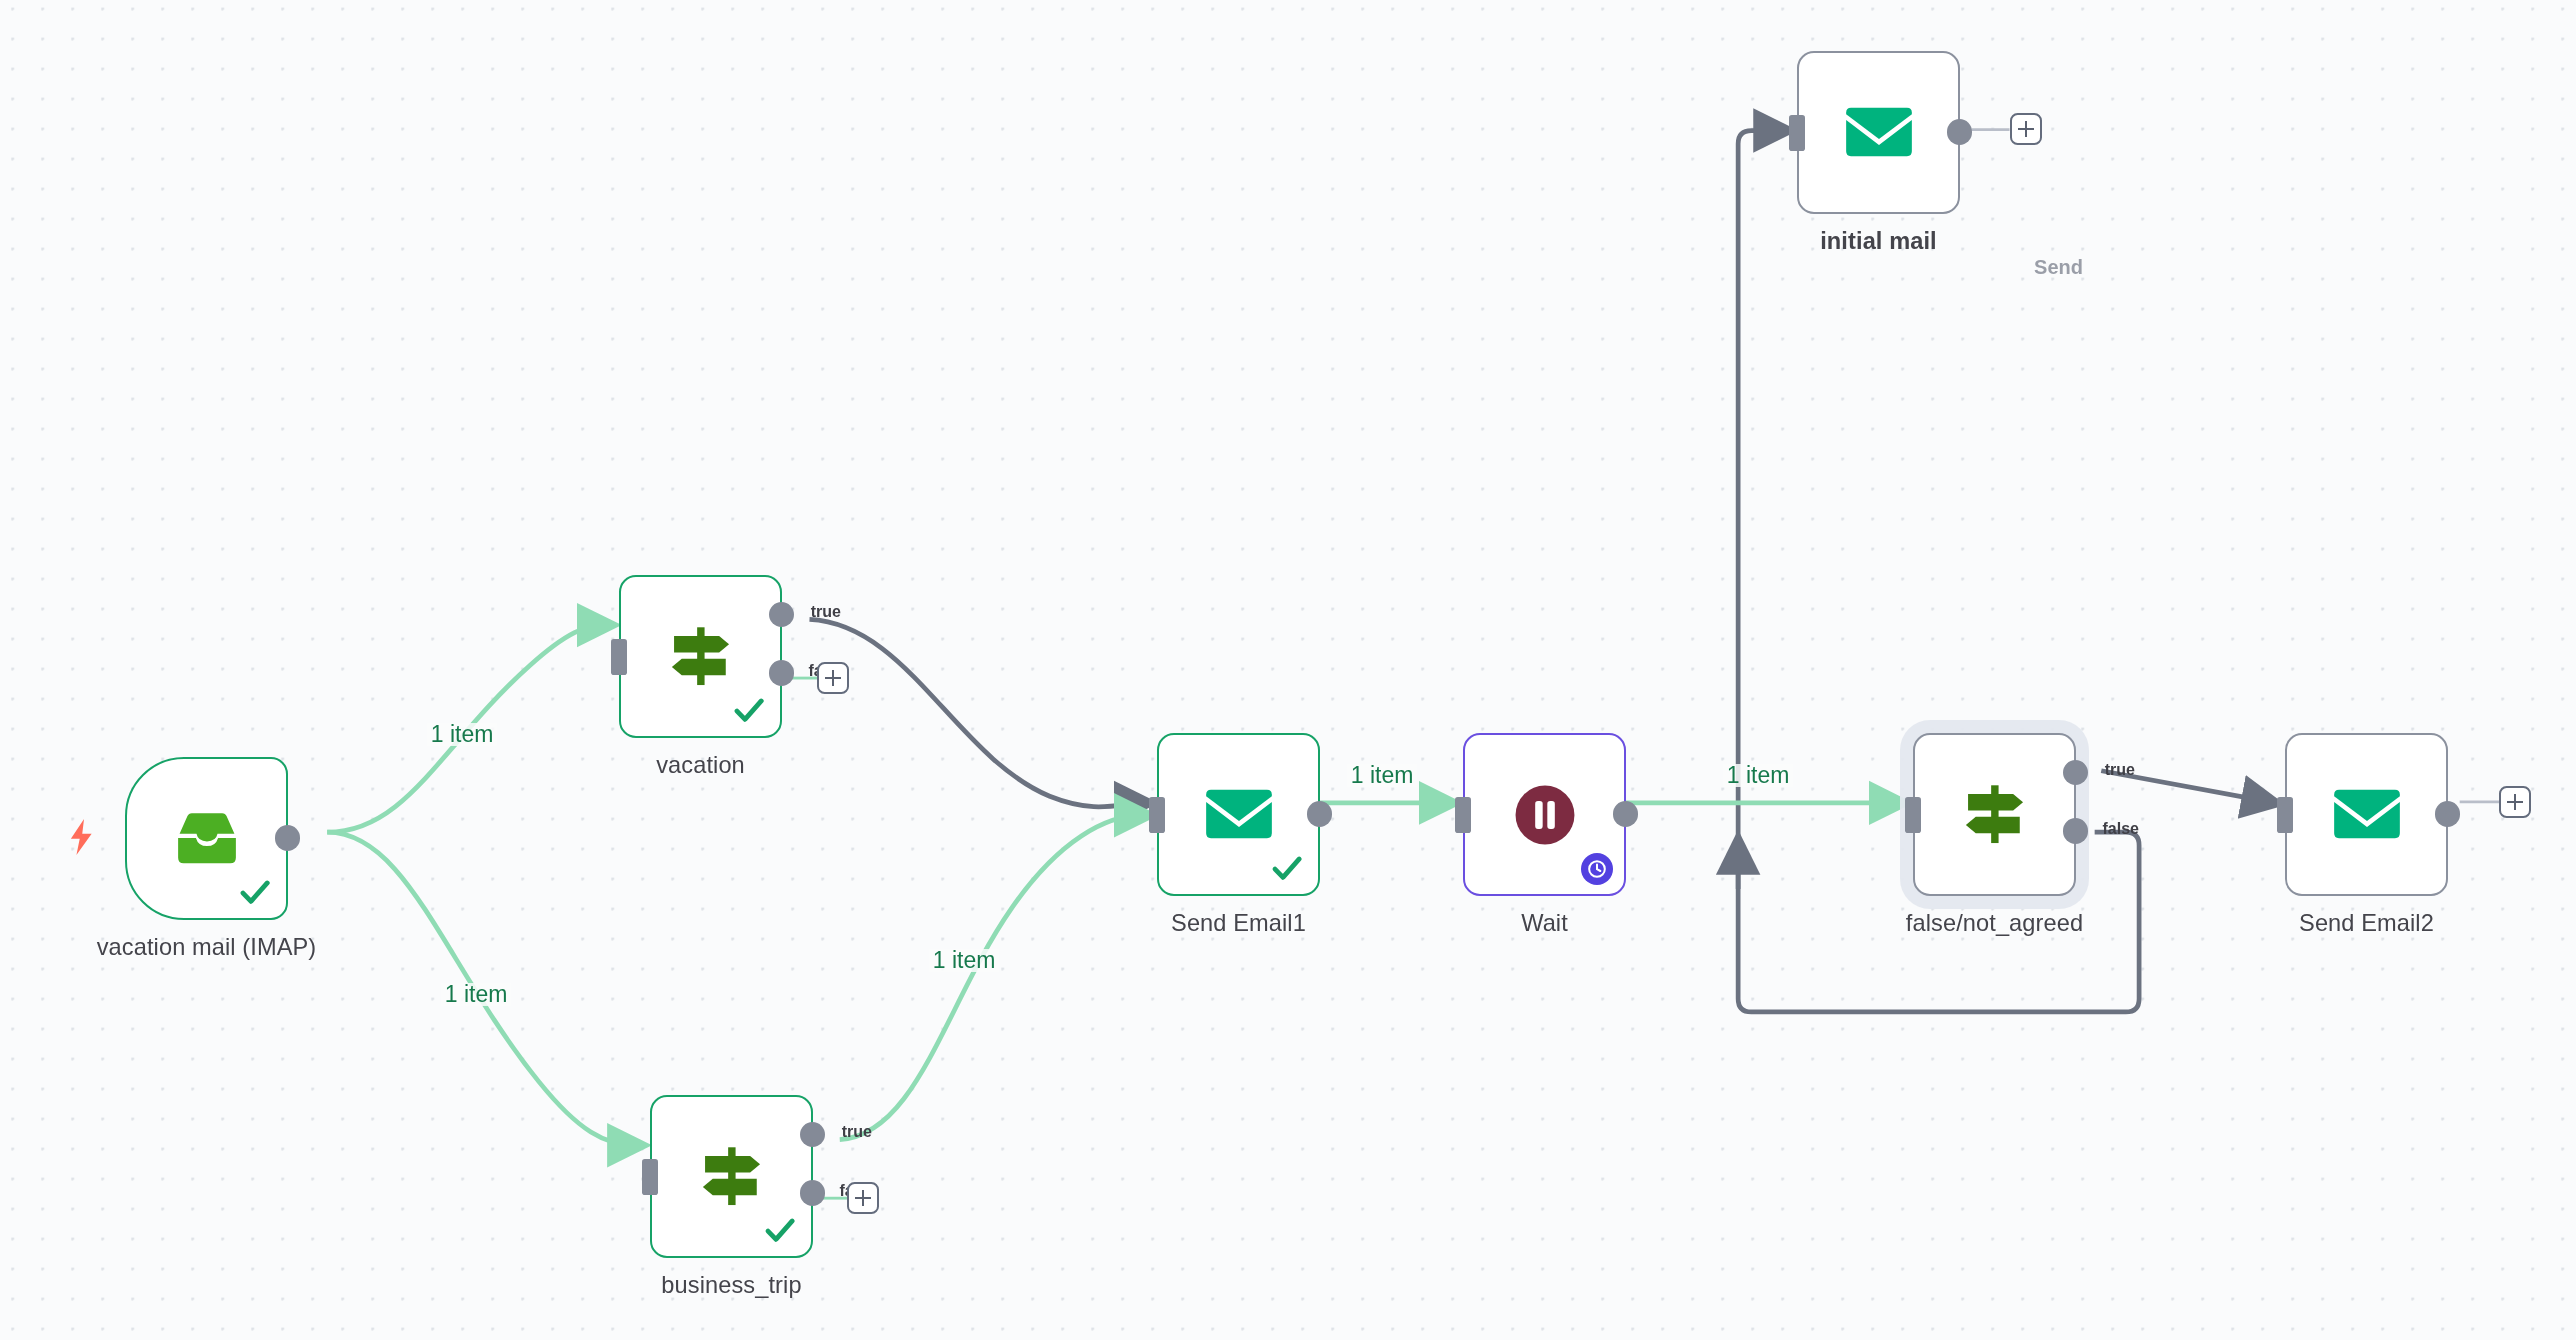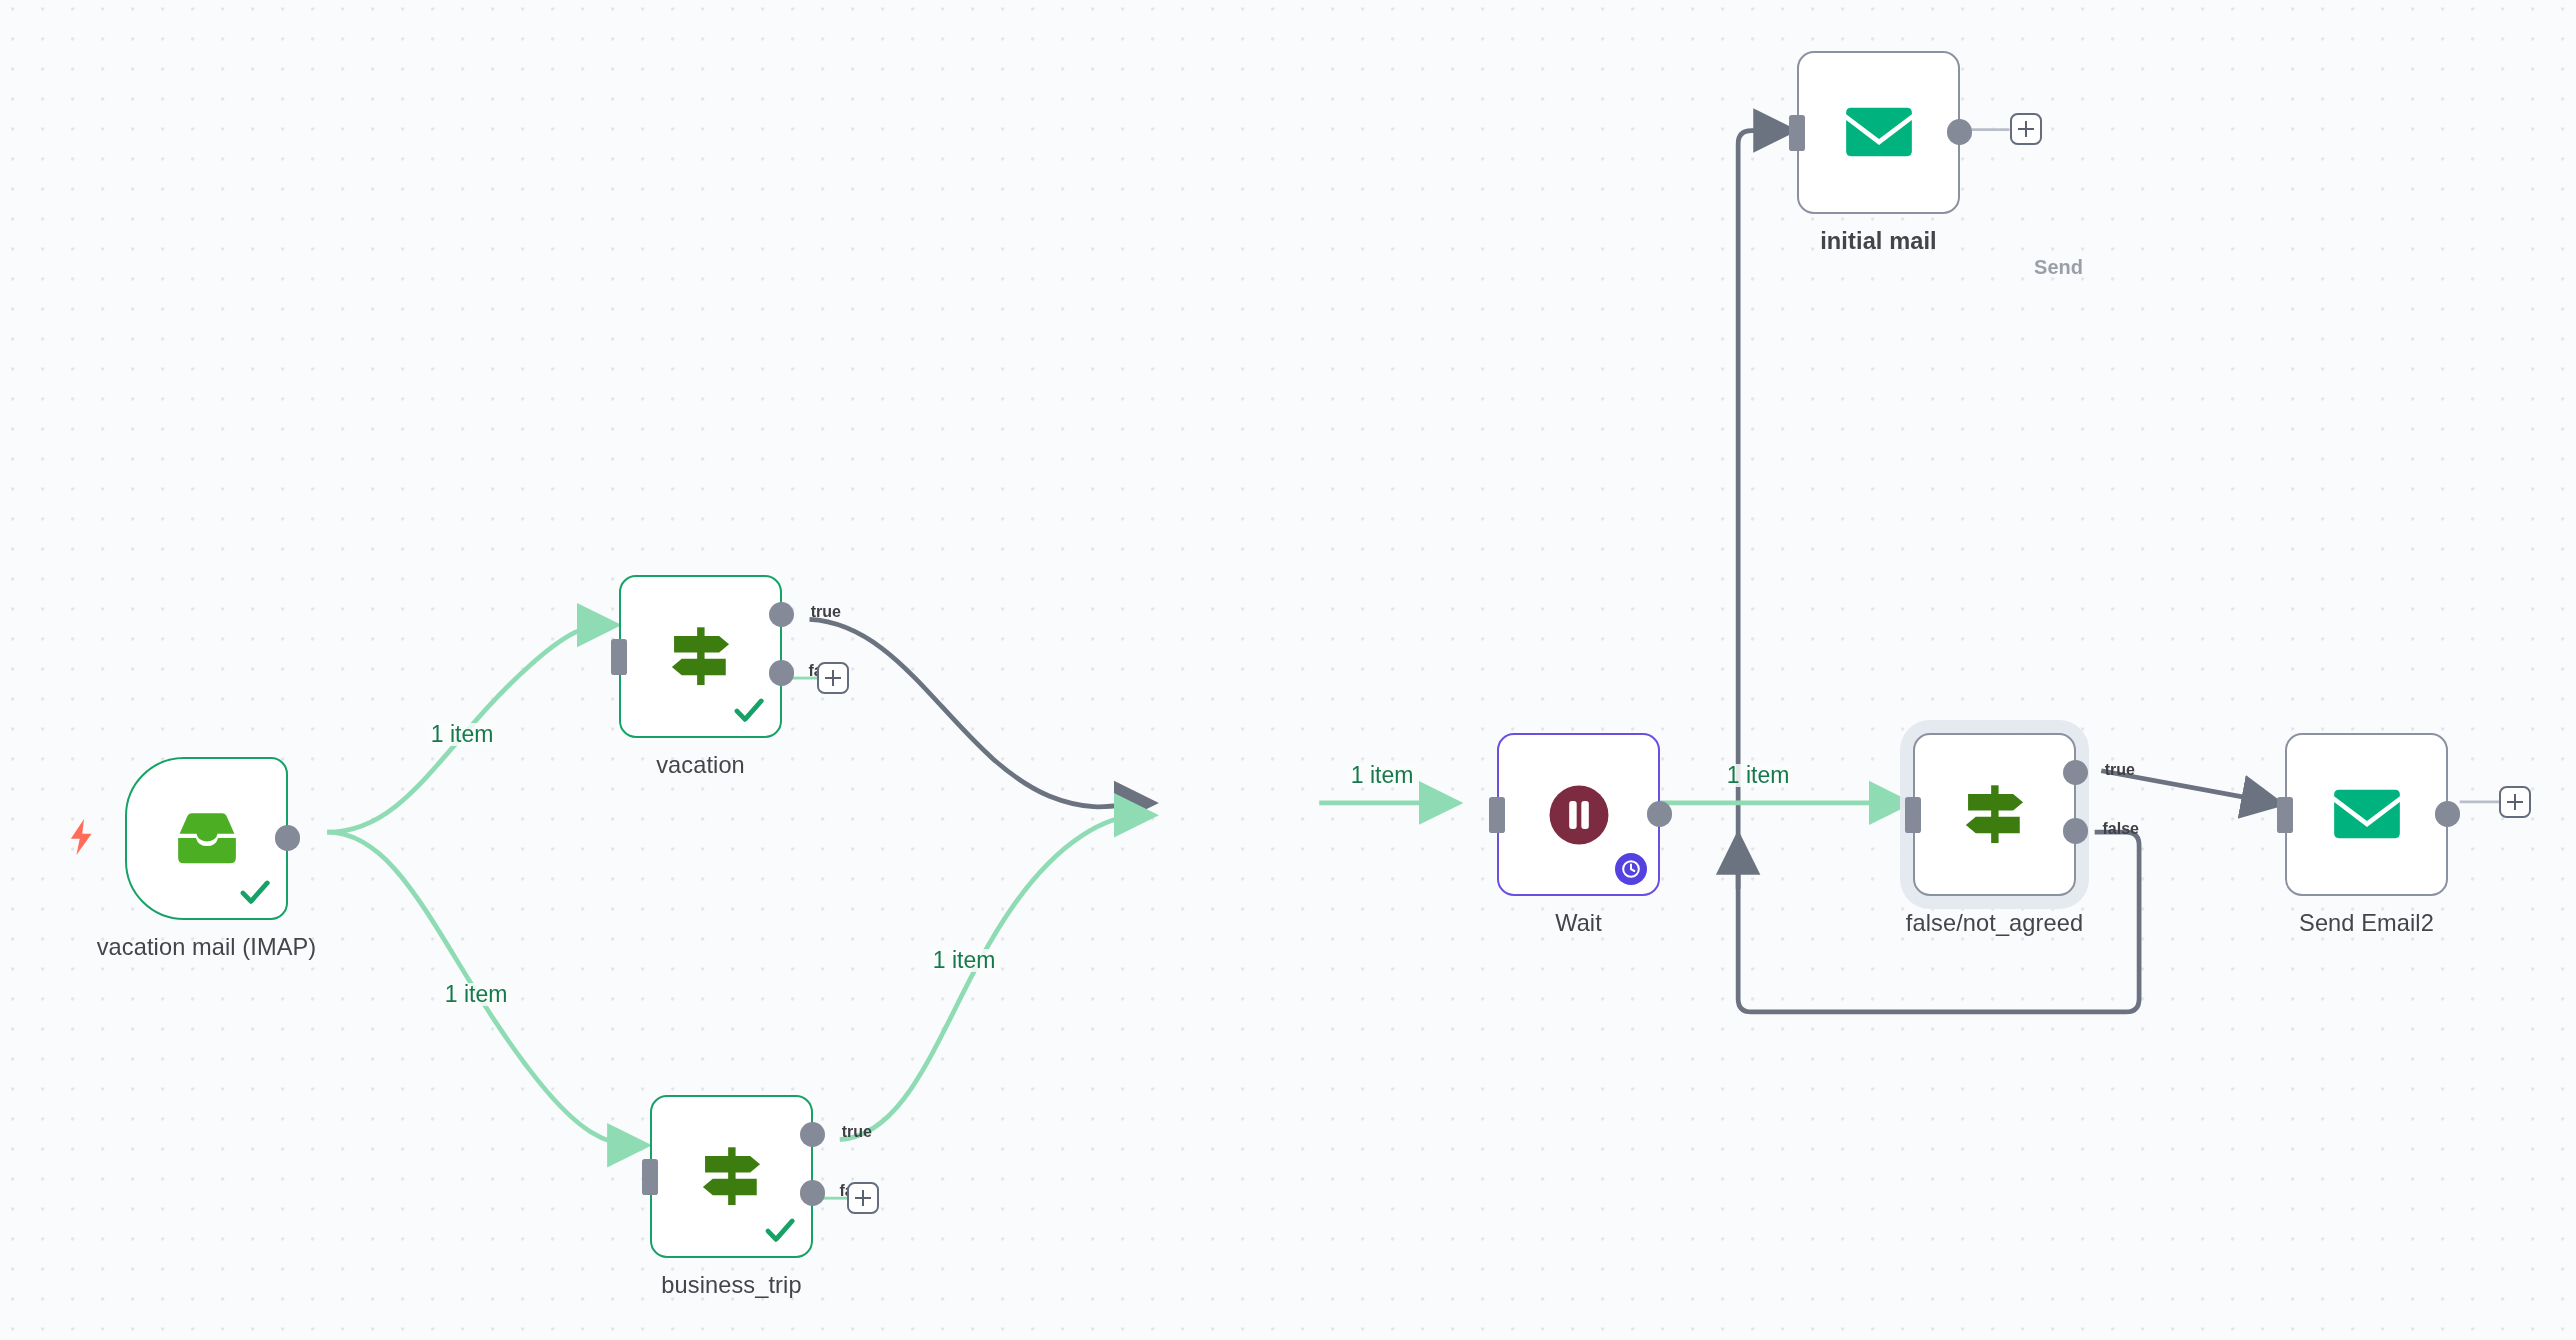--- a/index.html
+++ b/index.html
@@ -284,22 +284,38 @@
         </svg>
       </div>
       <div class="port-in"></div>
       <div class="port-out o-true"></div>
       <div class="port-out o-false"></div>
       <div class="port-out-label l-true">true</div>
       <div class="port-out-label l-false">false</div>
       <div class="node-label">business_trip</div>
     </div>
 
-
-    <div class="node" style="left:1497px; top:733px;">
+    <div class="node" style="left:1157px; top:733px;">
+      <div class="node-box success">
+        <svg class="node-icon" width="70" height="55" viewBox="0 0 26 20">
+          <path d="M2.6 0.8 L23.4 0.8 Q25.2 0.8 25.2 2.6 L25.2 3.2
+                   L13 12.4 L0.8 3.2 L0.8 2.6 Q0.8 0.8 2.6 0.8 Z" fill="#00b37e"></path>
+          <path d="M0.8 5.4 L13 14.6 L25.2 5.4 L25.2 17.0 Q25.2 18.8 23.4 18.8
+                   L2.6 18.8 Q0.8 18.8 0.8 17.0 Z" fill="#00b37e"></path>
+        </svg>
+        <svg class="node-check" viewBox="0 0 24 24">
+          <path d="M3 12.8 L9 19 L21.2 5.2" fill="none" stroke="#16a267" stroke-width="3.6" stroke-linecap="round" stroke-linejoin="round"></path>
+        </svg>
+      </div>
+      <div class="port-in"></div>
+      <div class="port-out single"></div>
+      <div class="node-label">Send Email1</div>
+    </div>
+
+    <div class="node" style="left:1463px; top:733px;">
       <div class="node-box wait">
         <svg class="node-icon" width="62" height="62" viewBox="0 0 24 24">
           <circle cx="12" cy="12" r="11.4" fill="#7d2b41"></circle>
           <rect x="8.2" y="6.6" width="2.9" height="10.8" rx="1.1" fill="#ffffff"></rect>
           <rect x="12.9" y="6.6" width="2.9" height="10.8" rx="1.1" fill="#ffffff"></rect>
         </svg>
         <div class="node-clock">
           <svg width="20" height="20" viewBox="0 0 24 24">
             <circle cx="12" cy="12" r="9.4" fill="none" stroke="#ffffff" stroke-width="2.4"></circle>
             <path d="M12 6.6 L12 12.2 L16 14.4" fill="none" stroke="#ffffff" stroke-width="2.4" stroke-linecap="round"></path>

